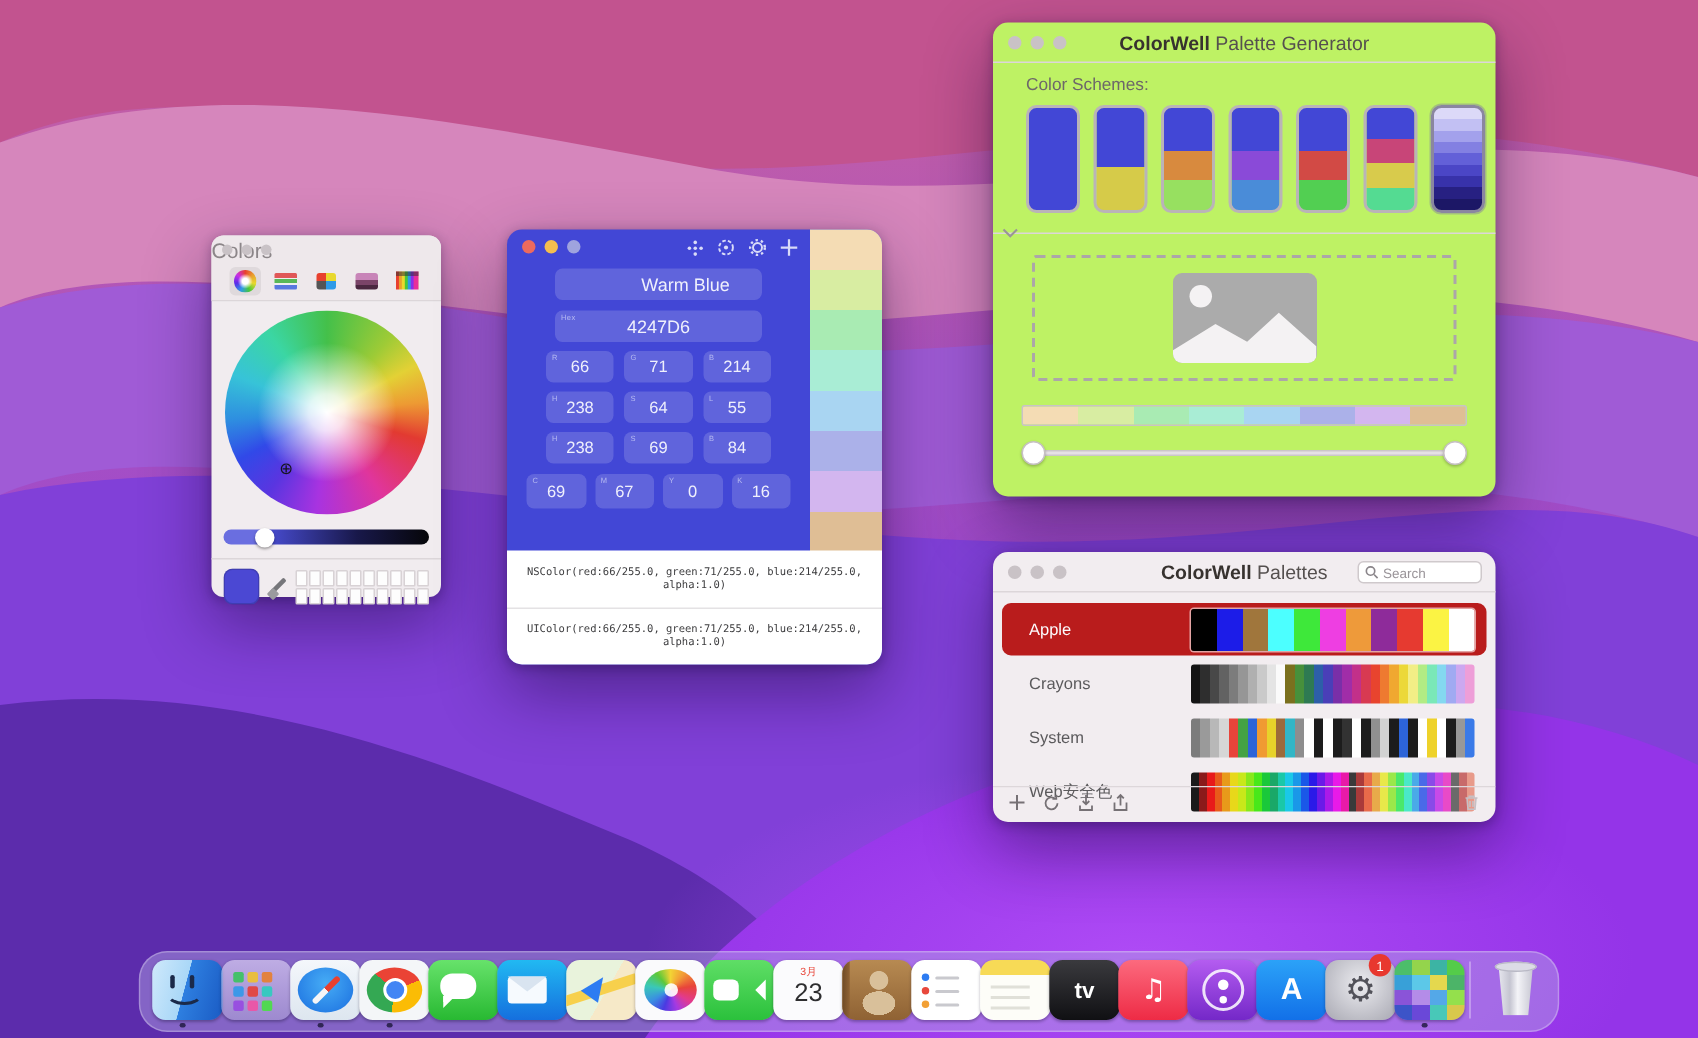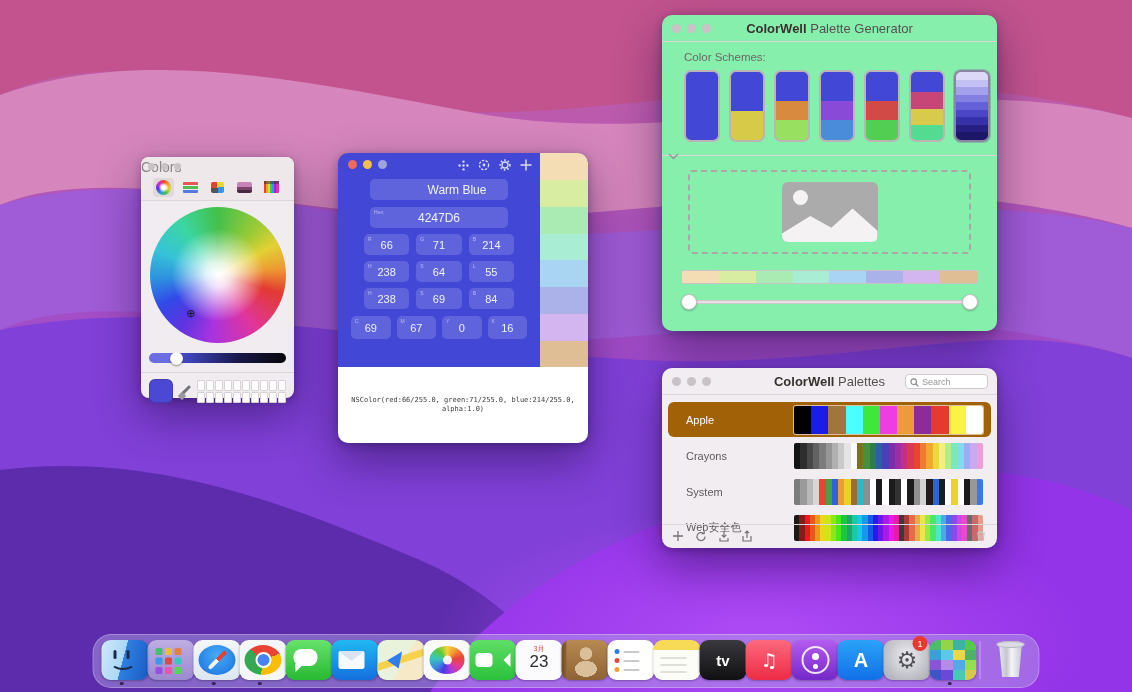--- a/index.html
+++ b/index.html
@@ -54,21 +54,21 @@
   .fl{position:absolute;left:4px;top:2px;font-size:5px;color:rgba(235,238,255,.6);letter-spacing:.3px;}
   .cw-row{display:flex;gap:7px;margin:6px 26px 0;padding-right:48px;}
   .cw-row .wb-field{flex:1;font-size:11px;align-items:center;}
   .cw-row.cmyk{margin:7px 13px 0;gap:6px;}
   .cw-row.cmyk .wb-field{height:23px;}
   .wb-code{position:absolute;left:0;right:0;bottom:0;height:76px;background:#FFF;border-radius:0 0 10px 10px;display:flex;flex-direction:column;}
   .code-row{flex:1;display:flex;align-items:center;justify-content:flex-start;text-align:center;padding:0 8px;font-family:"DejaVu Sans Mono",monospace;font-size:7px;color:#3C3C3E;line-height:9px;}
   .code-row + .code-row{border-top:1px solid #E4E2E4;}
 
   
-  #gen-win{left:662px;top:15px;width:335px;height:316px;background:#86efac;}
+  #gen-win{left:662px;top:15px;width:335px;height:316px;background:#bef264;}
   .cw-titlebar{position:relative;height:27px;border-bottom:1px solid #DCD6D9;}
   .cw-titlebar .tl-dots{position:absolute;left:10px;top:9px;}
   .cw-title{text-align:center;line-height:27px;font-size:13px;color:#55504F;}
   .cw-title b{color:#37322F;font-weight:700;}
   .schemes-label{margin:9px 0 0 22px;font-size:11.5px;color:#6D6769;}
   .schemes{display:flex;gap:9px;margin:7px 0 0 22px;}
   .scheme{width:36px;height:72px;border:2px solid #BAB4B7;border-radius:7px;}
   .scheme.selected{border-color:#8A86A0;box-shadow:0 0 0 1px rgba(130,126,160,.45);}
   .gen-divider{position:relative;margin-top:13px;border-top:1px solid #DCD6D9;}
   .gen-chevron{position:absolute;left:6px;top:-10px;}
@@ -82,21 +82,21 @@
   .gen-slider .thumb{position:absolute;top:1px;width:16px;height:16px;border-radius:50%;background:#FFF;border:1px solid #C6C0C3;box-shadow:0 1px 2px rgba(0,0,0,.25);}
   .thumb.left{left:0;} .thumb.right{right:0;}
 
   
   #pal-win{left:662px;top:368px;width:335px;height:180px;background:#F2EDF0;}
   .search-box{position:absolute;right:9px;top:6px;width:83px;height:15px;background:#FFF;border:1px solid #CFC9CC;border-radius:4px;display:flex;align-items:center;gap:3px;padding:0 4px;}
   .search-box input{border:none;outline:none;width:100%;font-size:9px;color:#555;background:transparent;font-family:"Liberation Sans",sans-serif;}
   .search-box input::placeholder{color:#9A9499;}
   .pal-rows{margin:7px 6px 0;}
   .pal-row{height:35px;display:flex;align-items:center;border-radius:6px;margin-bottom:1px;}
-  .pal-row.selected{background:#a16207;}
+  .pal-row.selected{background:#b91c1c;}
   .pal-row .pname{width:126px;padding-left:18px;font-size:11px;color:#5B5A5C;}
   .pal-row.selected .pname{color:#FDFBFD;}
   .pal-row .pstrip{flex:1;height:26px;margin-right:8px;border-radius:2px;}
   .pal-row.selected .pstrip{height:28px;box-shadow:0 0 0 1px rgba(255,255,255,.6);}
   .pal-toolbar{position:absolute;left:0;right:0;bottom:0;height:24px;border-top:1px solid #DDD7DA;display:flex;align-items:center;gap:11px;padding:0 10px;border-radius:0 0 10px 10px;}
   .pal-toolbar .spacer{flex:1;}
 
   
   .dock{position:absolute;left:50%;transform:translateX(-50%);bottom:4px;height:54px;display:flex;align-items:flex-start;gap:6px;padding:5px 8px;background:rgba(175,160,225,.48);border:1px solid rgba(255,255,255,.28);border-radius:19px;}
   .dock-item{position:relative;width:40px;height:40px;}
@@ -351,20 +351,23 @@
         </div>
       <div class="wb-field">
           <span class="fl">K</span>
           <span>16</span>
         </div>
     </div>
     <div class="wb-code">
       <div class="code-row">
           <span>NSColor(red:66/255.0, green:71/255.0, blue:214/255.0, alpha:1.0)</span>
         </div>
+      <div class="code-row">
+          <span>UIColor(red:66/255.0, green:71/255.0, blue:214/255.0, alpha:1.0)</span>
+        </div>
     </div>
   </div>
 
   <div class="window" id="gen-win">
     <div class="cw-titlebar">
       <div class="tl-dots">
         <span class="tl gray"></span>
         <span class="tl gray"></span>
         <span class="tl gray"></span>
       </div>

